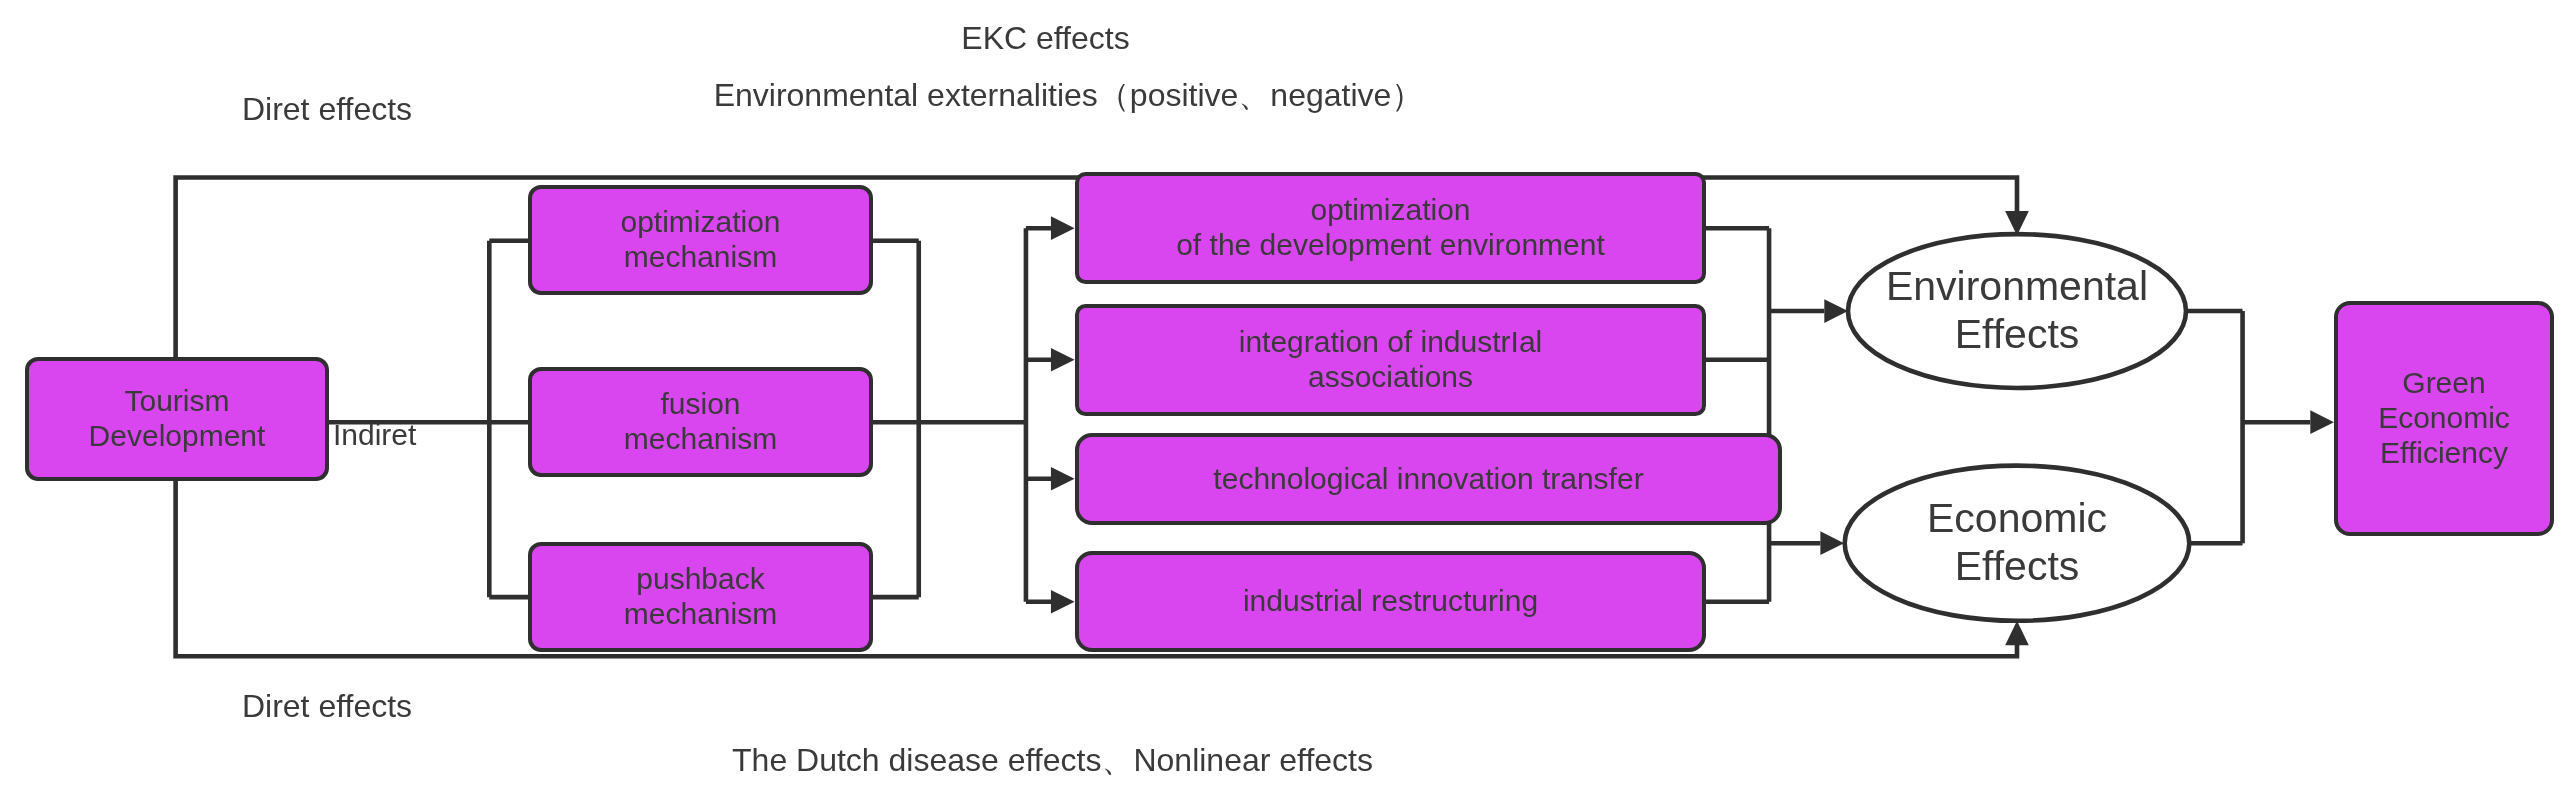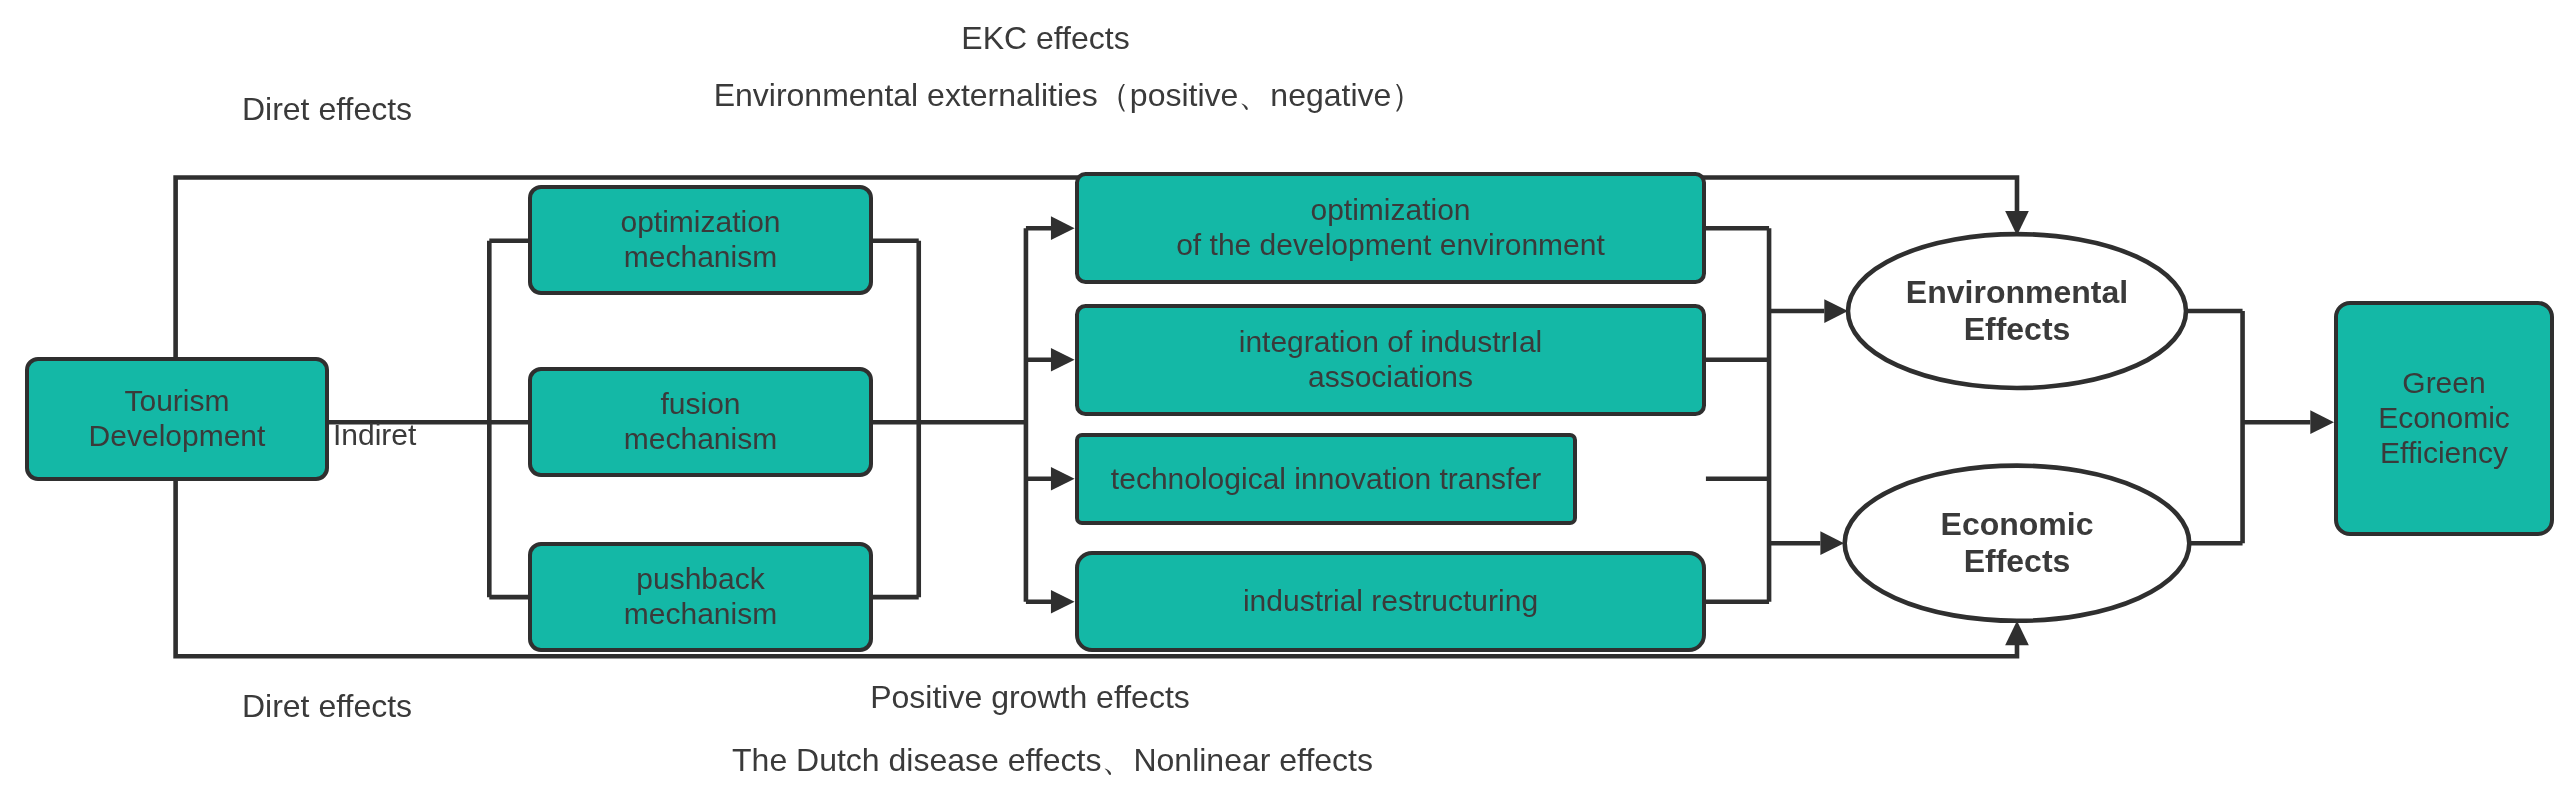--- a/index.html
+++ b/index.html
@@ -12,21 +12,21 @@
     position:relative;
     width:2576px;height:801px;
     background:var(--bg);
     font-family:"Liberation Sans", sans-serif;
     color:var(--text);
     overflow:hidden;
   }
   .layer{position:absolute;left:0;top:0;}
   .node{
     position:absolute;
-    background:#14b8a6;
+    background:#d946ef;
     border:4.6px solid var(--stroke);
     border-radius:13px;
     display:flex;
     flex-direction:column;
     align-items:center;
     justify-content:center;
     text-align:center;
     font-size:30px;
     line-height:1.16;
     color:var(--text);
@@ -34,24 +34,23 @@
     z-index:2;
   }
   .node span{display:block;white-space:nowrap;}
   .ellipse-label{
     position:absolute;
     display:flex;
     flex-direction:column;
     align-items:center;
     justify-content:center;
     text-align:center;
-    font-size:32px;
+    font-size:41px;
     line-height:1.16;
     z-index:2;
-    font-weight:bold;
   }
   .flabel{
     position:absolute;
     font-size:32px;
     text-align:center;
     white-space:nowrap;
     z-index:2;
     color:var(--text);
   }
   .flabel.left-align{text-align:left;margin-top:48px;}
@@ -119,21 +118,21 @@
   <div class="node" style="left:1075px;top:172px;width:631px;height:112px;border-radius:10.5px">
     <span>optimization</span>
     <span>of the development environment</span>
   </div>
 
   <div class="node" style="left:1075px;top:304px;width:631px;height:112px;border-radius:10.5px">
     <span>integration of industrIal</span>
     <span>associations</span>
   </div>
 
-  <div class="node" style="left:1075px;top:433px;width:502px;height:92px;border-radius:7px">
+  <div class="node" style="left:1075px;top:433px;width:707px;height:92px;border-radius:17px">
     <span>technological innovation transfer</span>
   </div>
 
   <div class="node" style="left:1075px;top:551px;width:631px;height:101px;border-radius:17px">
     <span>industrial restructuring</span>
   </div>
 
   <div class="node" style="left:2334px;top:301px;width:220px;height:235px;border-radius:16px">
     <span>Green</span>
     <span>Economic</span>
@@ -147,17 +146,16 @@
   <div class="ellipse-label" style="left:1861px;top:479px;width:312px;height:128px">
     <span>Economic</span>
     <span>Effects</span>
   </div>
 
   <div class="flabel" style="left:914px;top:20px;width:263px">EKC effects</div>
   <div class="flabel" style="left:608px;top:74px;width:921px">Environmental externalities（positive、negative）</div>
   <div class="flabel" style="left:222px;top:91px;width:210px">Diret effects</div>
   <div class="flabel left-align" style="left:333px;top:370px;width:197px;font-size:30px">Indiret</div>
   <div class="flabel" style="left:222px;top:688px;width:210px">Diret effects</div>
-  <div class="flabel" style="left:846px;top:679px;width:368px">Positive growth effects</div>
   <div class="flabel" style="left:671px;top:739px;width:763px">The Dutch disease effects、Nonlinear effects</div>
 
 </div>
 
 
 </body></html>

